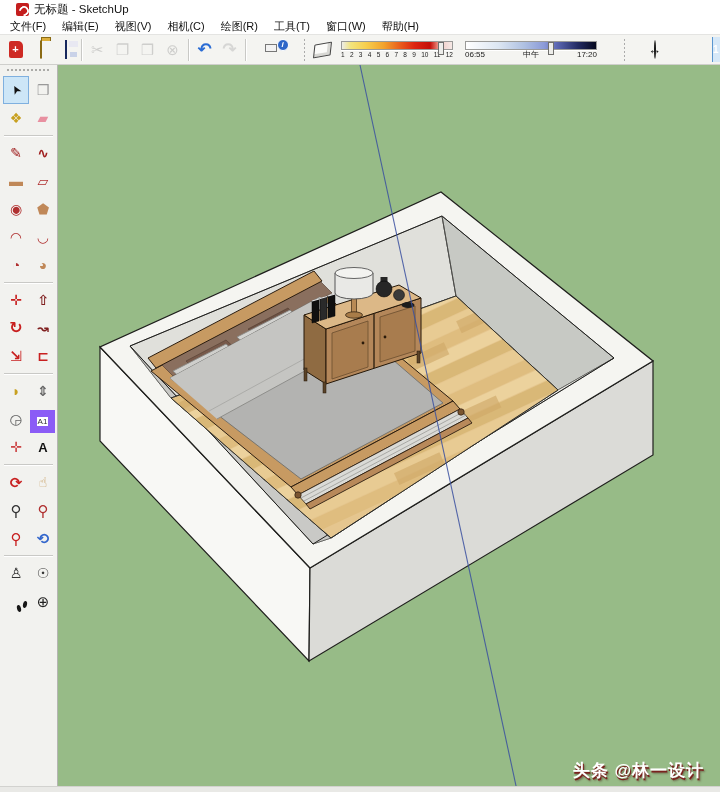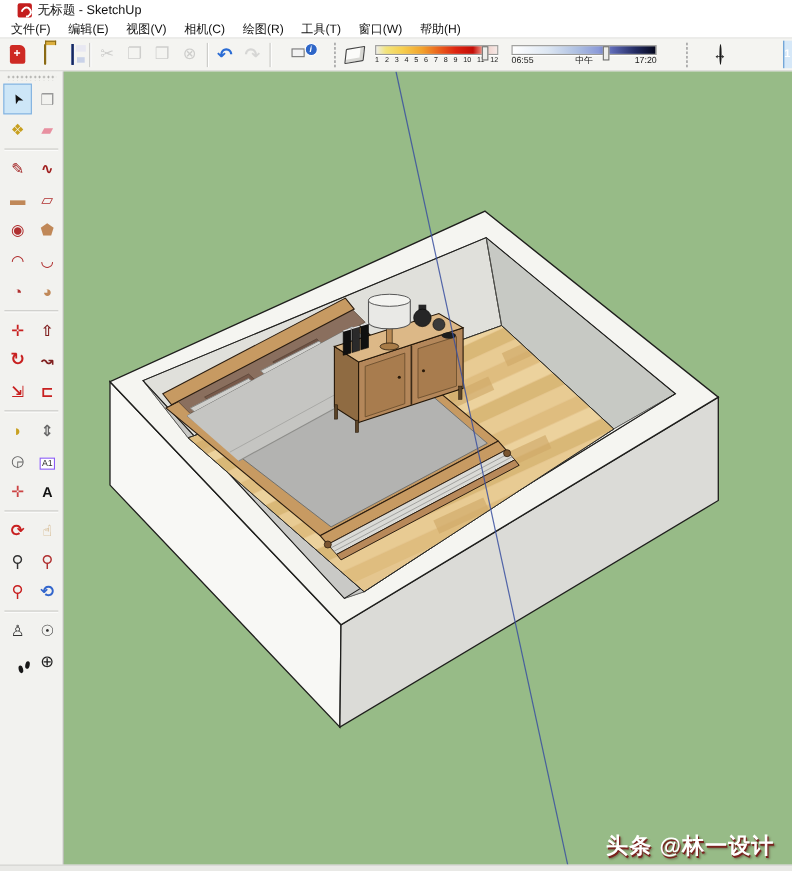--- a/index.html
+++ b/index.html
@@ -41,21 +41,21 @@
   .ic-info::after{content:"i";position:absolute;right:-2px;bottom:-1px;width:10px;height:10px;border-radius:50%;
                   background:#2E66C8;color:#fff;font-size:8px;font-weight:bold;font-style:italic;
                   display:flex;align-items:center;justify-content:center;border:1px solid #fff;}
   .ic-shadowbox{width:15px;height:12px;background:#FBFBF9;border:1px solid #444;border-radius:1px;
                 transform:skewX(-16deg) rotate(-10deg);box-shadow:inset -3px -3px 0 #D8D8D4;}
   .ic-axcircle{width:14px;height:14px;border:1.5px solid #1a1a1a;border-radius:50%;position:relative;}
   .ic-axcircle::before{content:"↔";position:absolute;left:50%;top:50%;transform:translate(-50%,-54%);
                        font-size:13px;color:#1a1a1a;font-weight:bold;}
   .ic-comp{width:16px;height:16px;background:linear-gradient(140deg,#5B8BD9 54%,#C9527E 54%);
            clip-path:polygon(50% 0,100% 32%,84% 96%,16% 96%,0 32%);border-radius:2px;}
-  .ic-a1{font-size:8px;border:1px solid #8b5cf6;background:#fff;color:#333;padding:0 1px;line-height:10px;text-align:center;}
+  .ic-a1{font-size:8px;border:7px solid #8b5cf6;background:#fff;color:#333;padding:0 1px;line-height:10px;text-align:center;}
   .ic-walk{width:12px;height:13px;position:relative;}
   .ic-walk::before,.ic-walk::after{content:"";position:absolute;width:4px;height:7px;background:#181818;border-radius:50%;}
   .ic-walk::before{left:1px;top:4px;transform:rotate(-14deg);}
   .ic-walk::after{left:7px;top:0;transform:rotate(12deg);}
   .rot-ul{transform:rotate(-118deg);}
 
   
   .slider{position:relative;margin:4px 6px;flex:0 0 auto;}
   .slider .track{height:7px;border:1px solid #9A9A98;box-shadow:0 1px 0 #fff;}
   .slider .handle{position:absolute;top:1px;width:4px;height:11px;background:#EDEDEA;border:1px solid #6F6F6D;}
@@ -72,21 +72,21 @@
   .palette{width:57px;background:#F2F2EF;border-right:1px solid #B5B5B2;padding-top:2px;flex:0 0 auto;}
   .grip{height:5px;margin:1px 6px 3px 6px;background-image:radial-gradient(#ABABA8 34%,transparent 38%);background-size:4px 4px;}
   .prow{display:flex;padding-left:3px;}
   .pcell{width:25px;height:26px;display:flex;align-items:center;justify-content:center;margin-right:1px;border:1px solid transparent;}
   .pcell.active{background:#CDE6F7;border:1px solid #7FB0DF;}
   .pcell .tbtn-ic{font-size:14px;}
   .psep{height:1px;background:#C9C9C6;box-shadow:0 1px 0 #fff;margin:3px 4px;}
 
   .viewport{position:relative;flex:1;background:#97BB87;overflow:hidden;}
   .viewport svg{position:absolute;left:0;top:0;}
-  .watermark{position:absolute;right:16px;bottom:12px;font-size:20px;font-weight:bold;letter-spacing:1px;
+  .watermark{position:absolute;right:16px;bottom:12px;font-size:17px;font-weight:bold;letter-spacing:1px;
              color:#FFFFFF;text-shadow:1px 2px 0 #7A221E, 2px 3px 2px rgba(60,10,10,.45);}
   .bottom-strip{position:absolute;left:0;bottom:0;width:720px;height:5px;background:#E9E9E6;border-top:1px solid #D2D2CF;}
 </style>
 </head>
 <body>
 
 <div class="app">
 
   <div class="titlebar">
     <span class="logo"></span>

